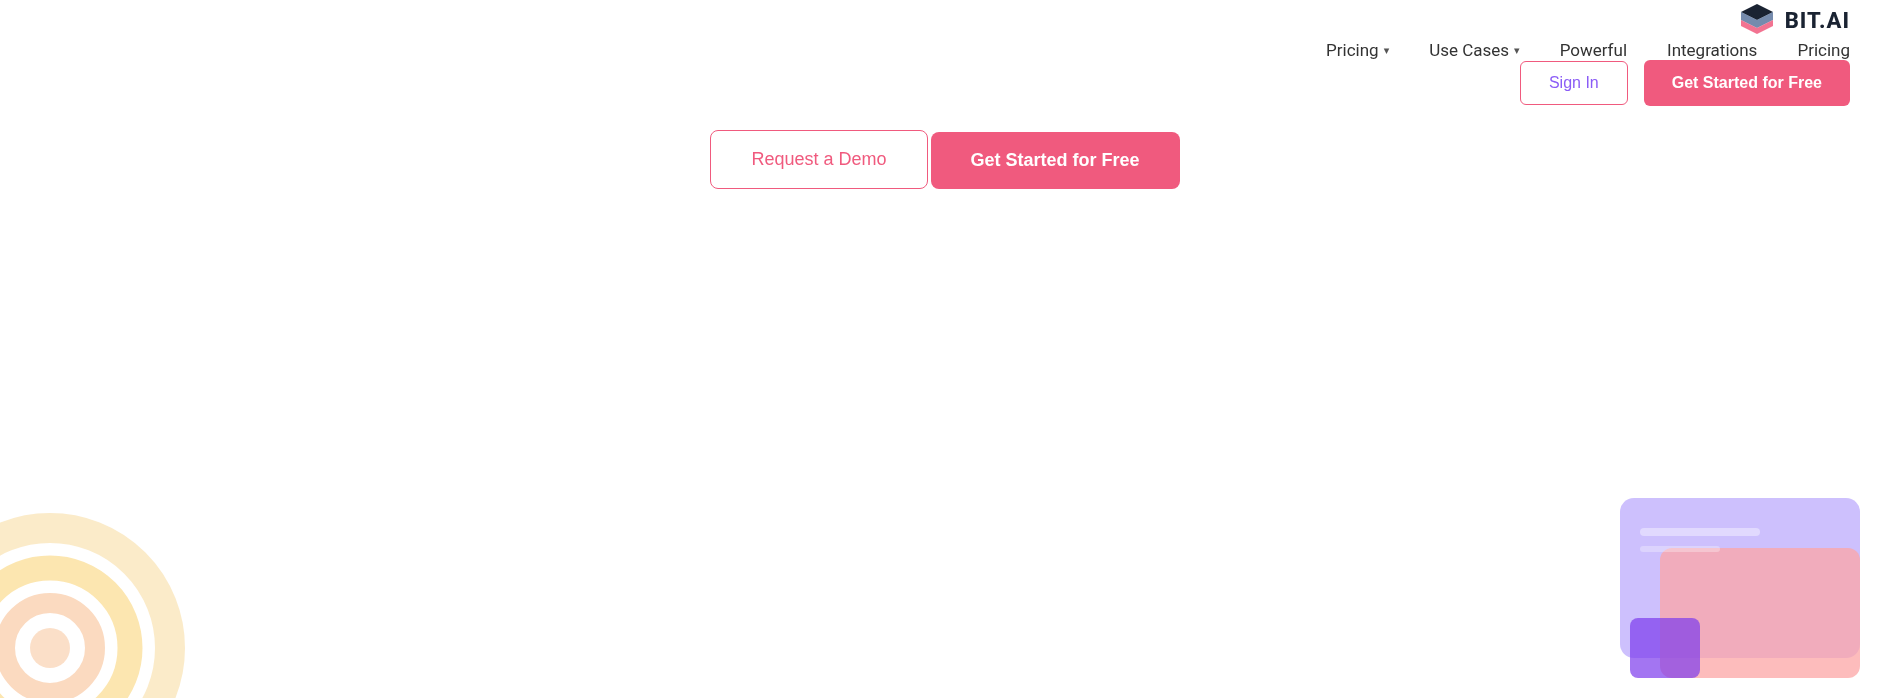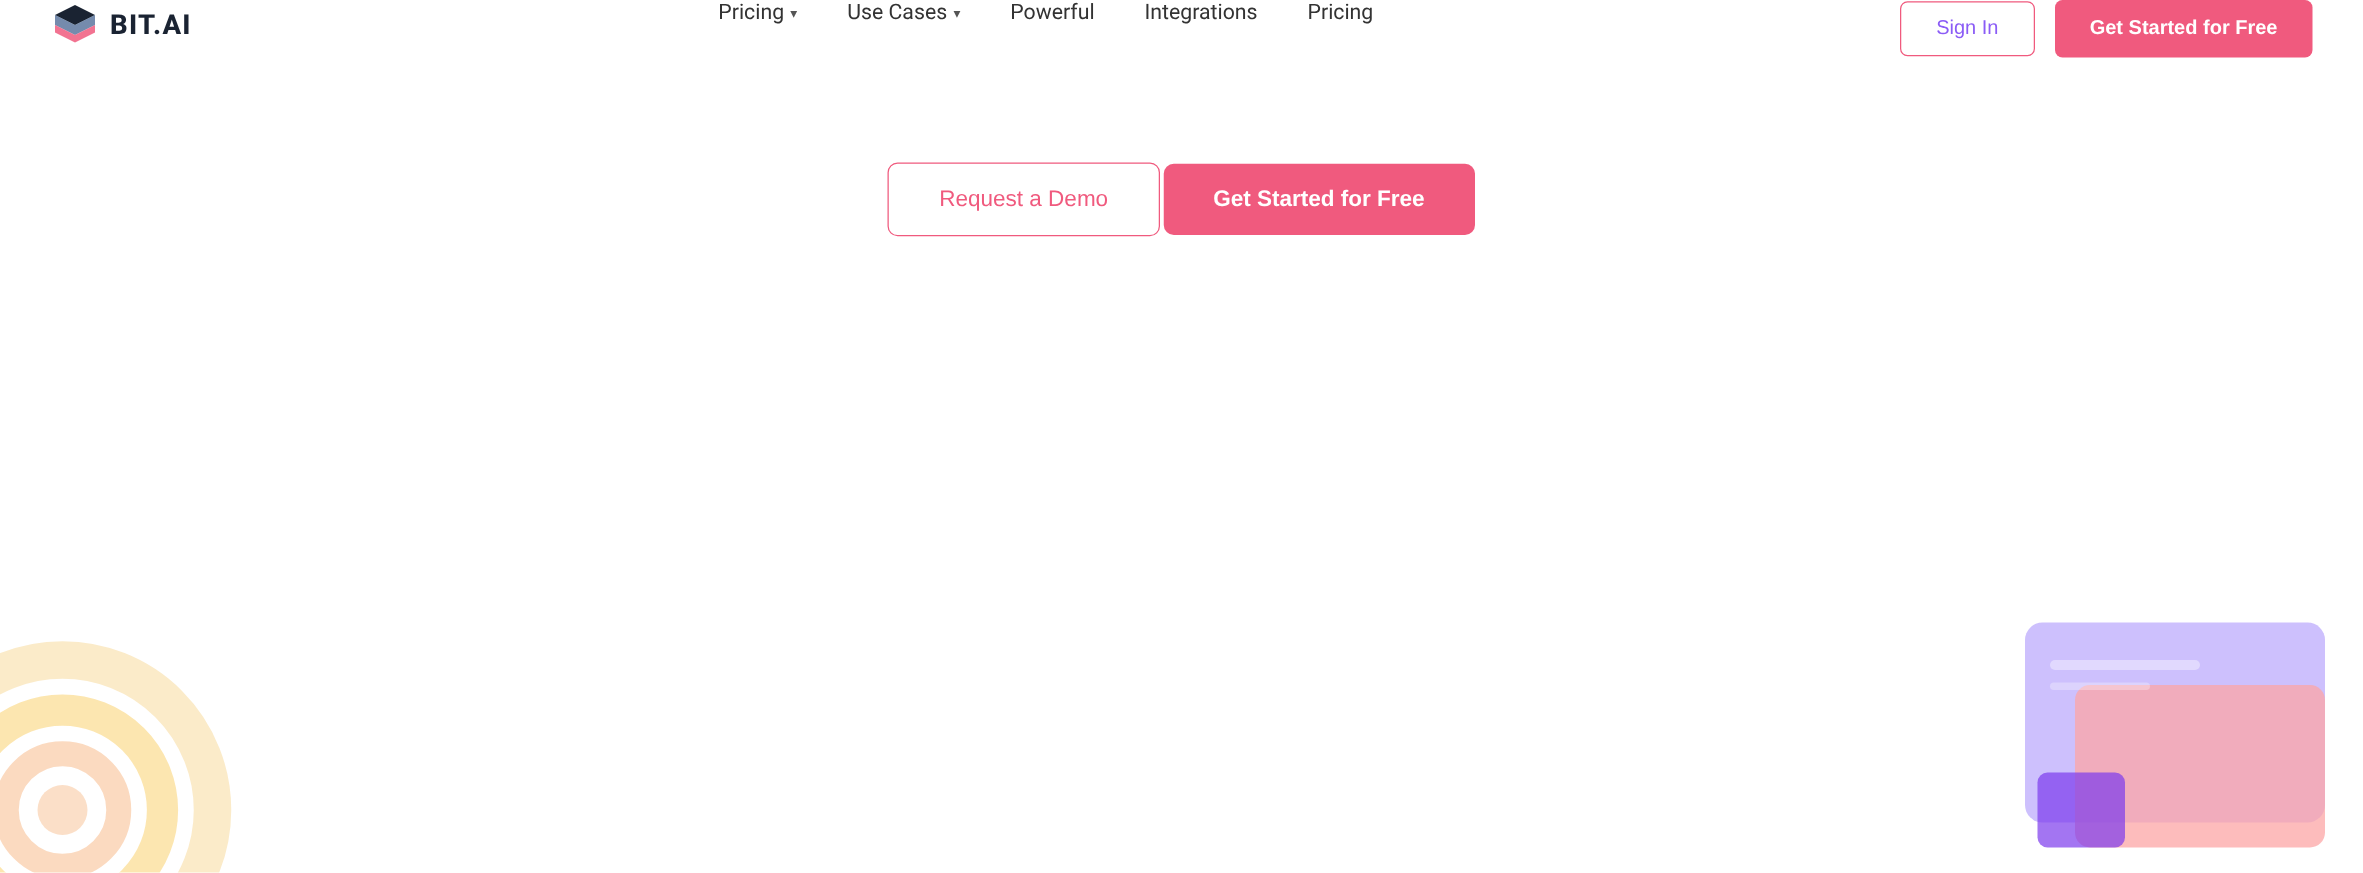--- a/index.html
+++ b/index.html
@@ -13,27 +13,28 @@
       background: #ffffff;
       width: 1890px;
       height: 698px;
       overflow: hidden;
       position: relative;
     }
 
     
     nav {
       display: flex;
-      align-items: flex-start;
+      align-items: flex-end;
       justify-content: space-between;
       padding: 0 40px;
       height: 90px;
       background: #ffffff;
       position: relative;
       z-index: 10;
+      flex-direction: column;
     }
 
     .logo-area {
       display: flex;
       align-items: center;
       gap: 8px;
     }
 
     .logo-icon {
       width: 40px;
@@ -125,21 +126,21 @@
       font-size: 18px;
       color: #666;
       max-width: 660px;
       line-height: 1.7;
       margin-bottom: 40px;
     }
 
     .hero-buttons {
       display: flex;
       gap: 3px;
-      align-items: center;
+      align-items: flex-end;
     }
 
     .btn-demo {
       padding: 18px 40px;
       border: 1.5px solid #f05a7e;
       color: #f05a7e;
       background: transparent;
       border-radius: 8px;
       font-size: 18px;
       font-weight: 500;

